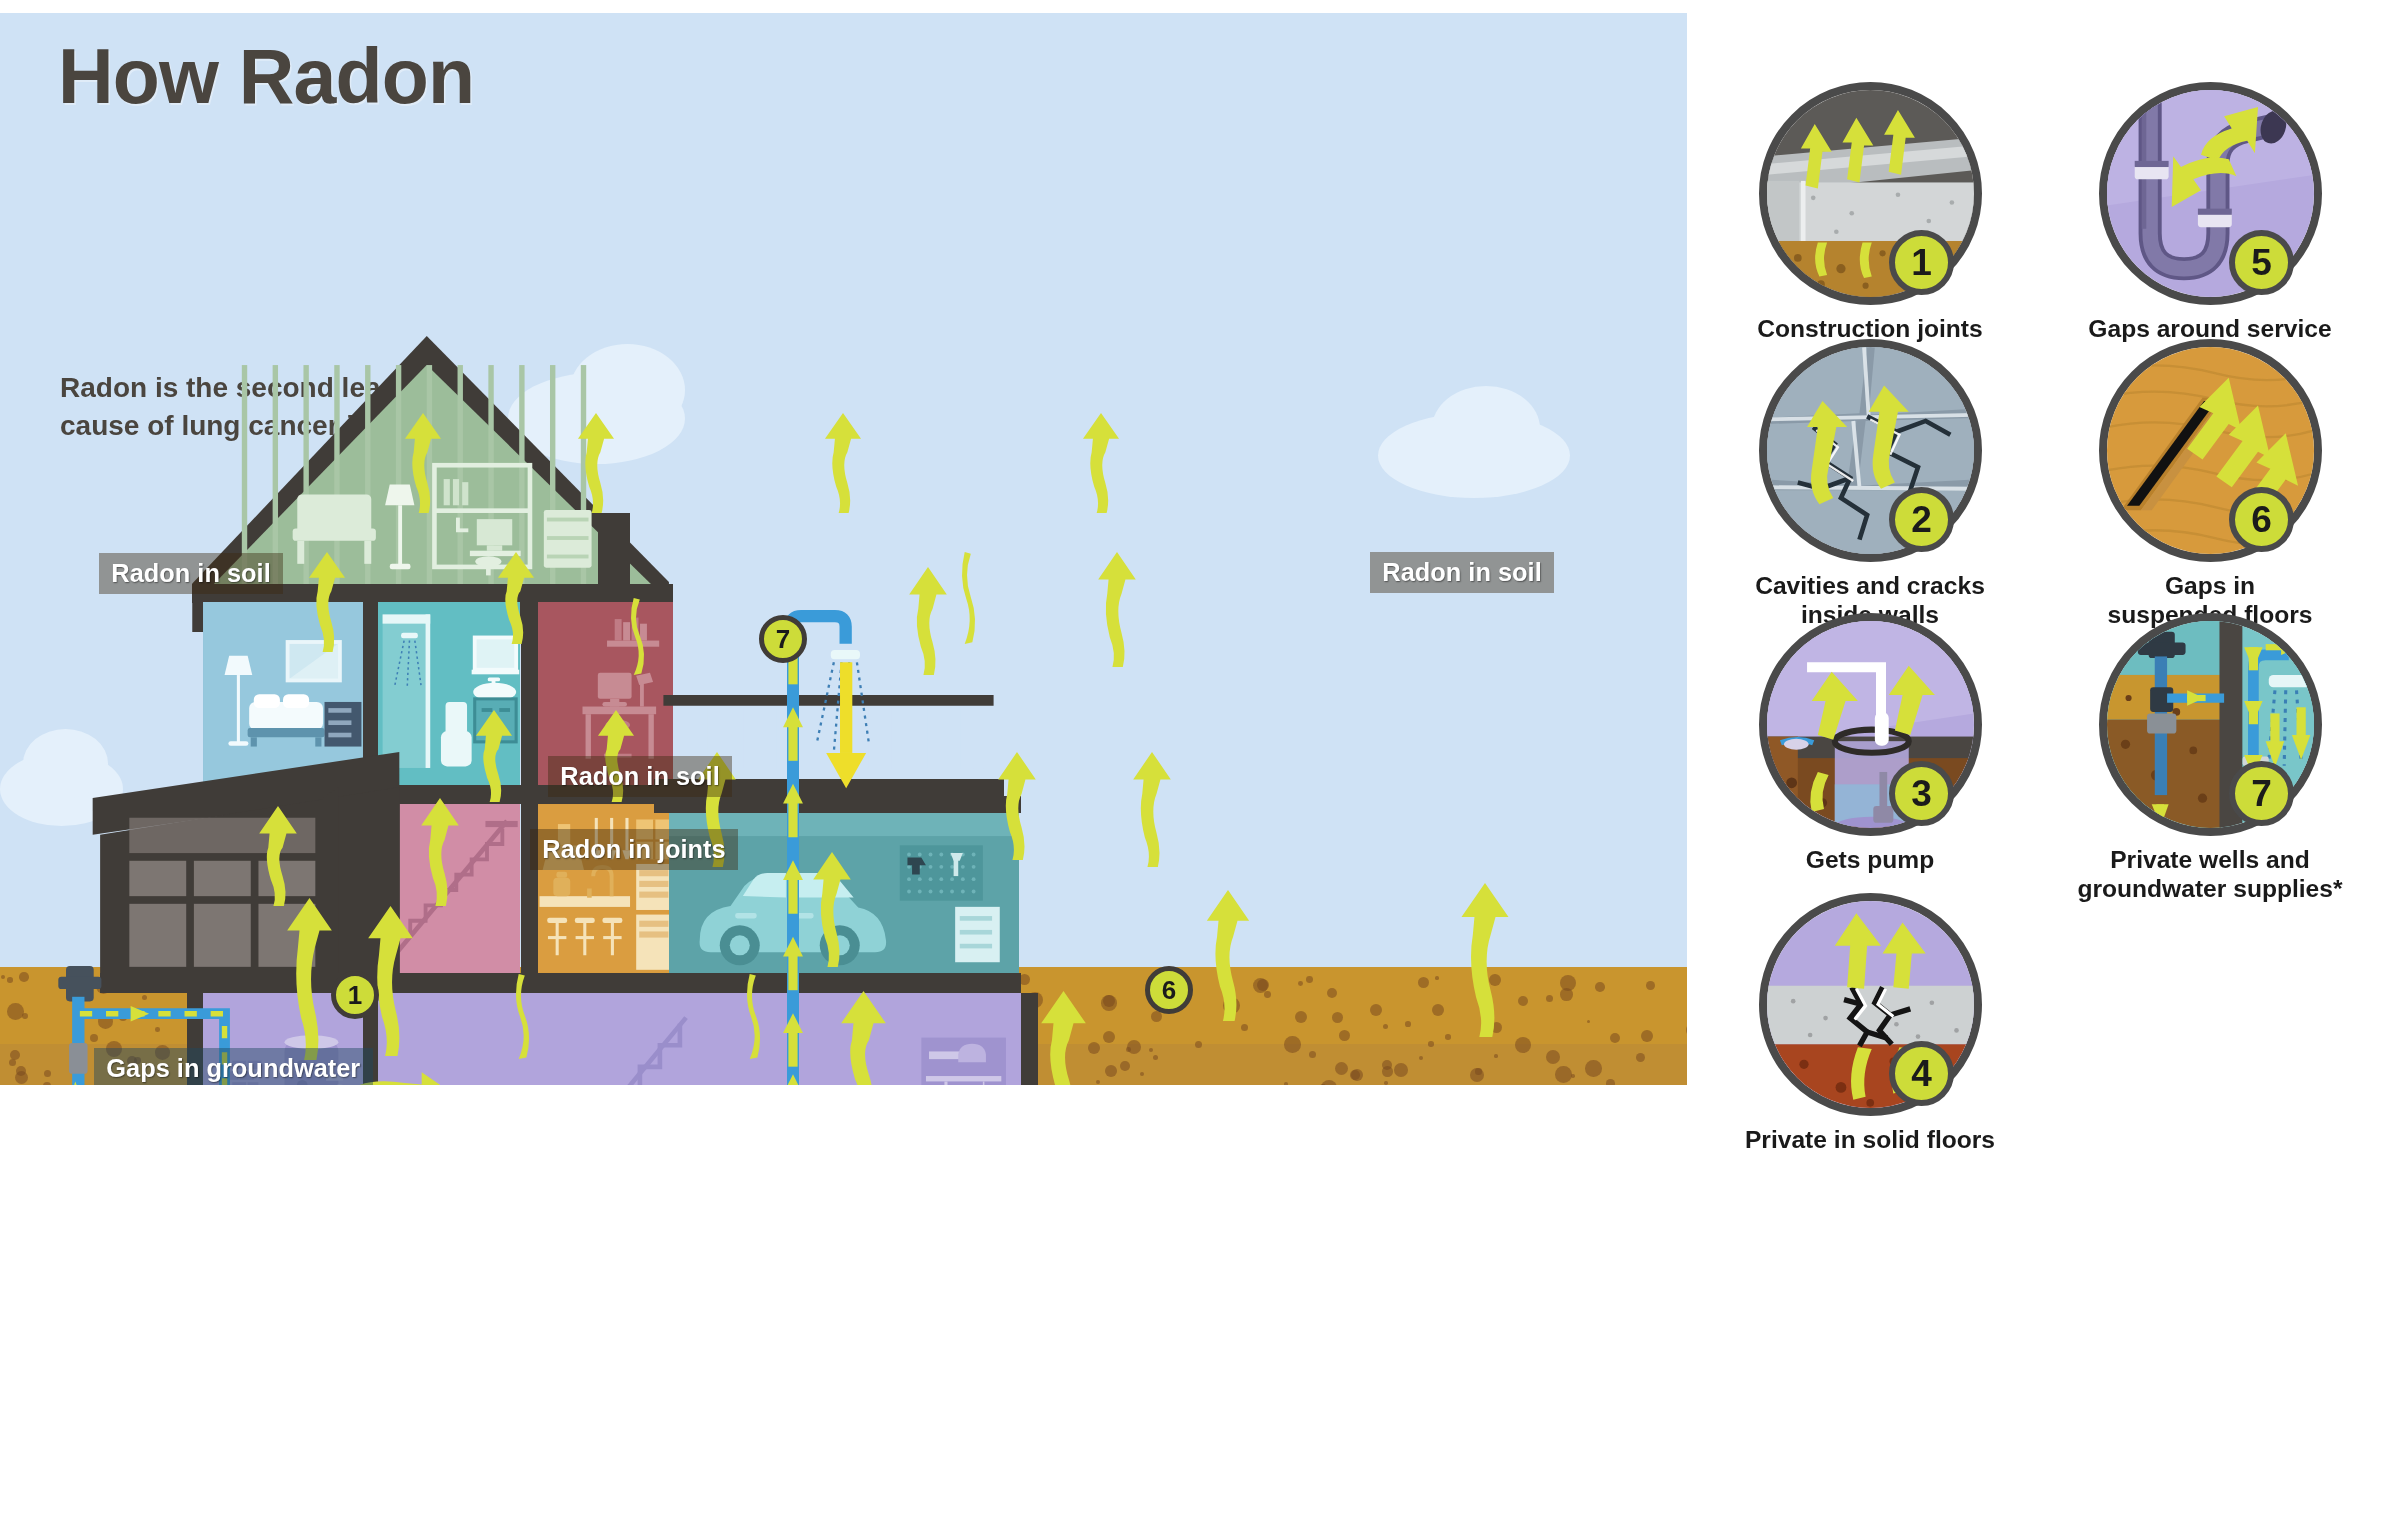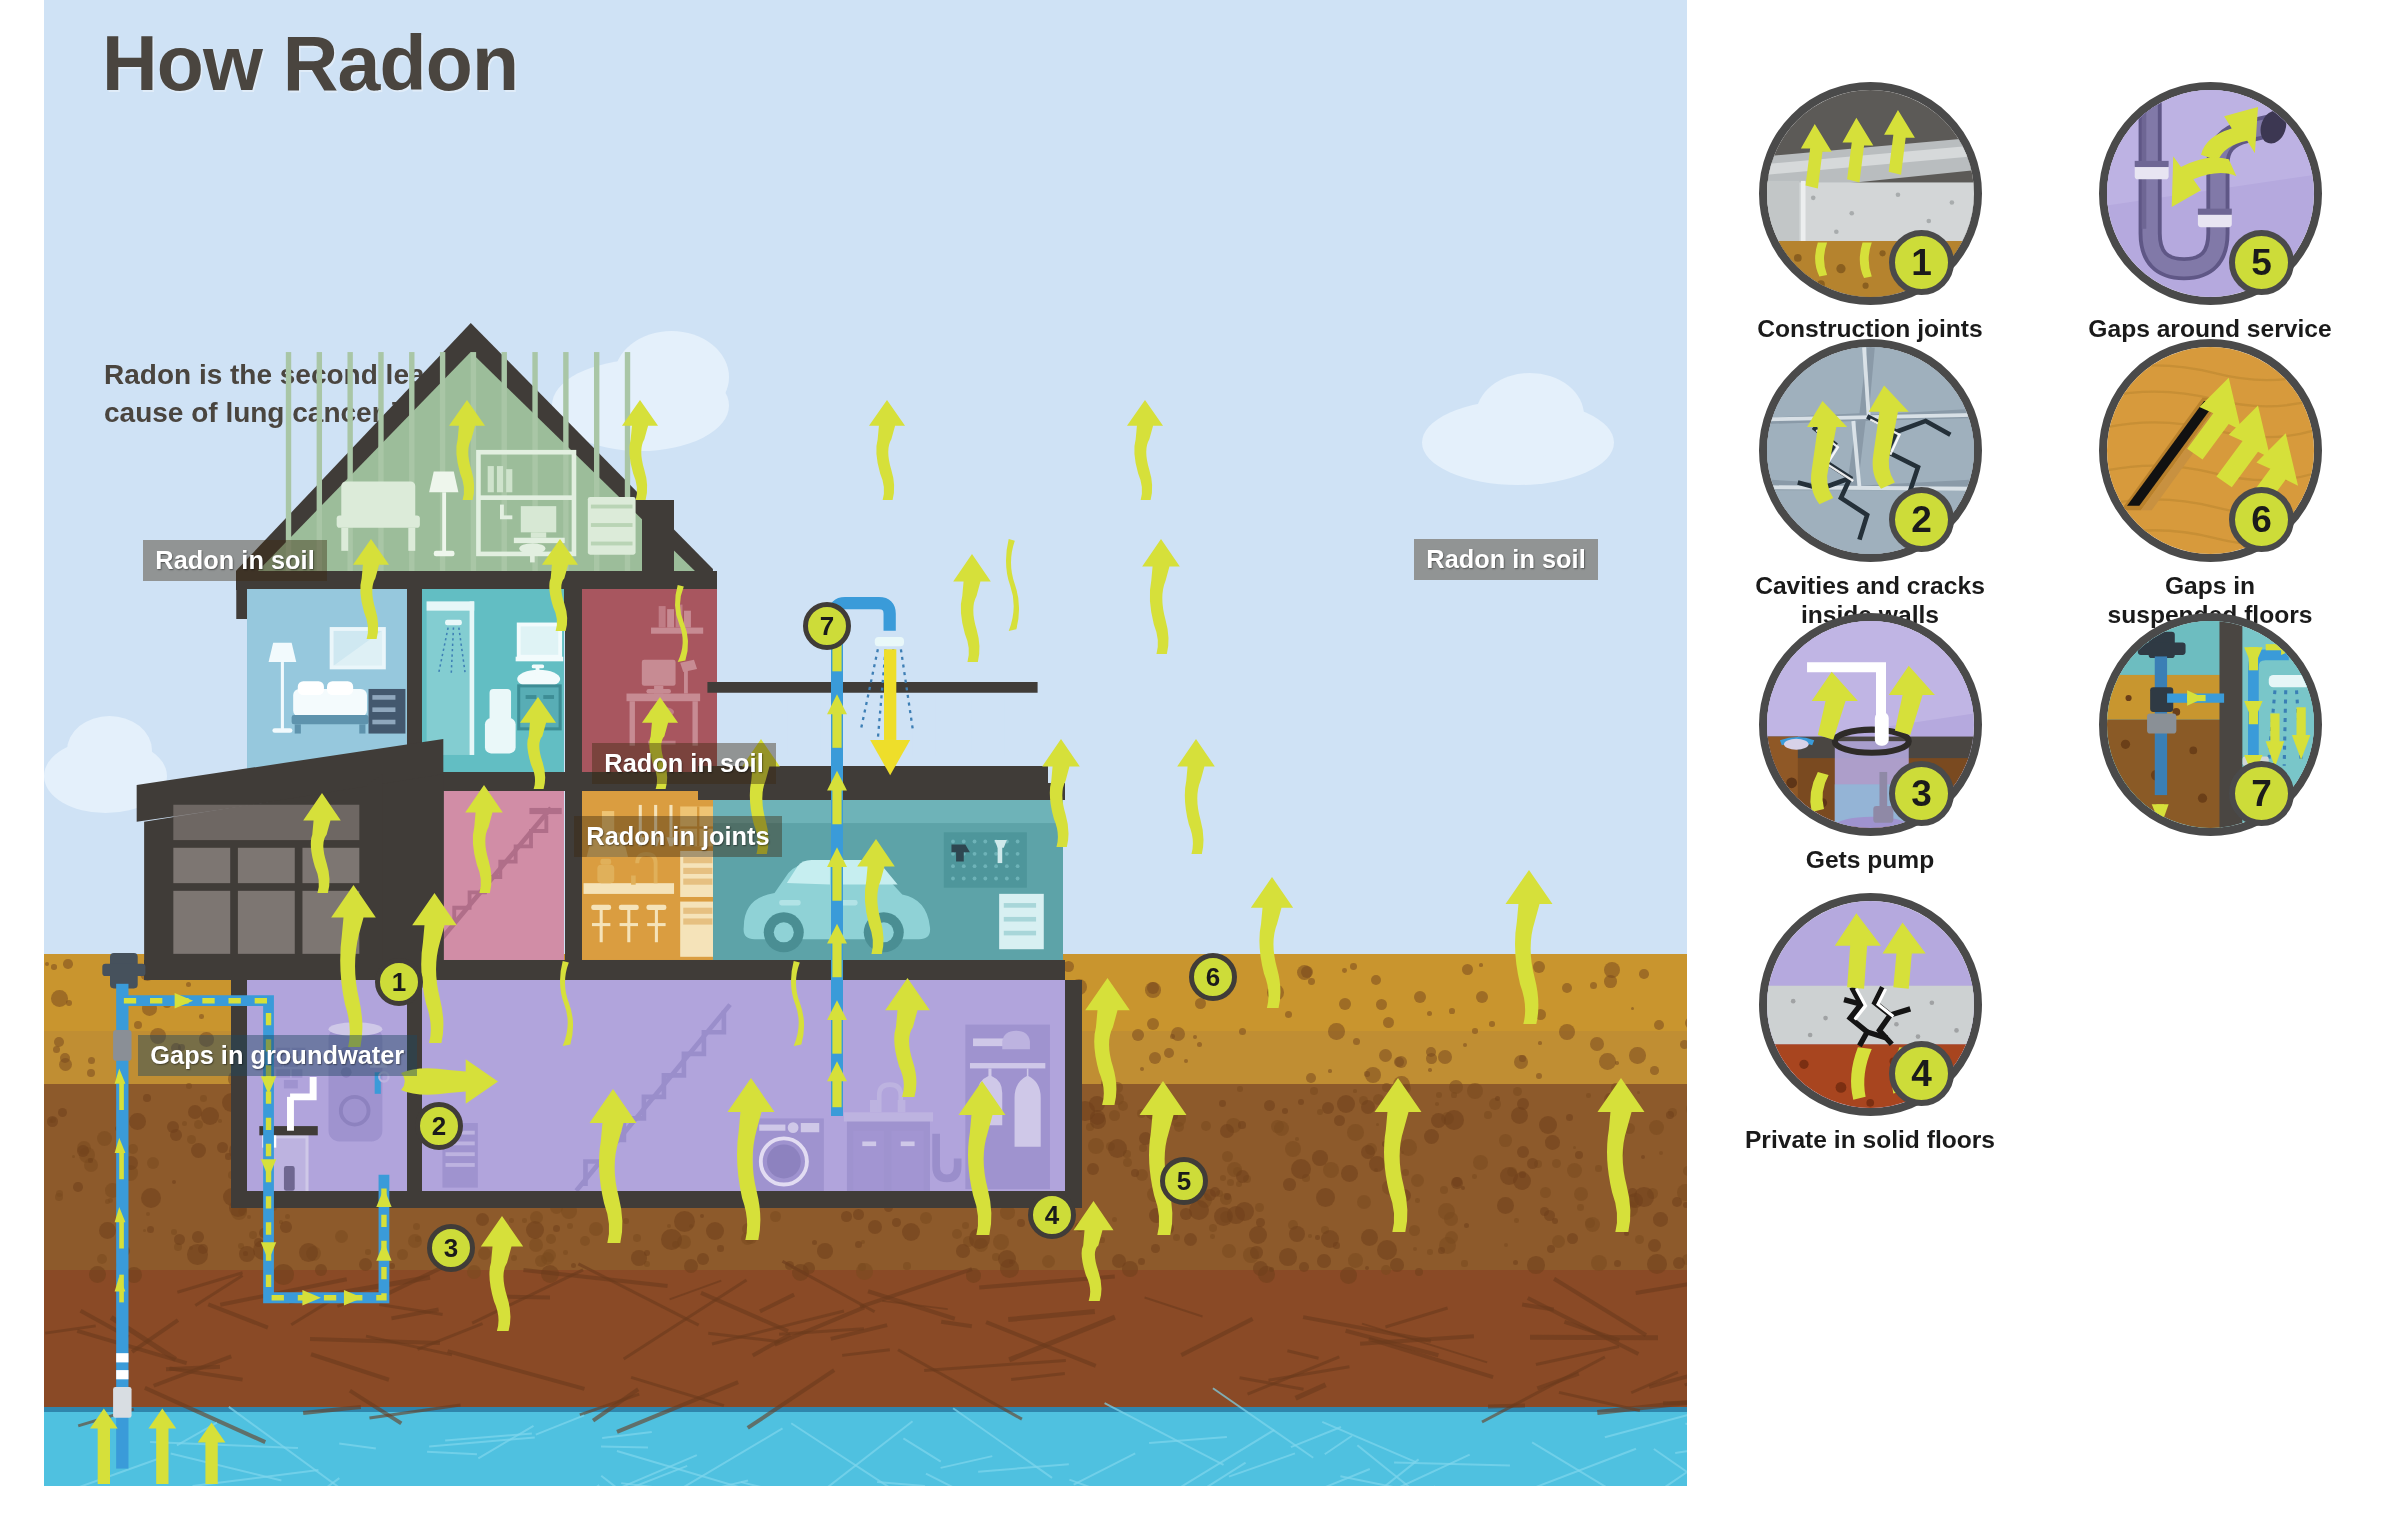--- a/index.html
+++ b/index.html
@@ -2,22 +2,22 @@
 <html style="font-size:12.3px"><head>
 <meta charset="utf-8">
 <style>
   * { box-sizing: border-box; margin: 0; padding: 0; }
   html, body { width: 2401px; height: 1521px; overflow: hidden; background: #ffffff;
     font-family: "Liberation Sans", sans-serif; }
 
   #root { position: relative; width: 2401px; height: 1521px; background: #ffffff; }
 
   
-  #left-panel { position: absolute; left: 0; top: 0; width: 1687px; height: 1486px;
-    background: #cfe2f5; overflow: hidden; margin-left: 44px; }
+  #left-panel { position: absolute; left: 0; top: 13px; width: 1687px; height: 1072px;
+    background: #cfe2f5; overflow: hidden; }
 
   .sky { position:absolute; left:0; top:0; width:1687px; height:954px; background:#cfe2f5; }
 
   .cloud { position: absolute; background: #e4f0fb; border-radius: 50%; }
 
   
   #title { position: absolute; left: 58px; top: 28px; width: 631px; color: #4a453f;
     font-size: 77px; line-height: 0.93; font-weight: bold; letter-spacing: -0.8px;
     font-family: "Liberation Sans", sans-serif; text-shadow: 1.5px 1.5px 0 rgba(255,255,255,.35); }
   #subtitle { position: absolute; left: 60px; top: 356px; width: 431px; color: #4a453f;
@@ -2084,19 +2084,23 @@
                 <rect x="184" y="238" width="12" height="30"></rect>
                 <polygon points="226,44 250,34 226,24"></polygon>
                 <rect x="206" y="30" width="26" height="8"></rect>
                 <polygon points="218,190 206,156 230,156"></polygon>
                 <rect x="212" y="120" width="12" height="40"></rect>
                 <polygon points="252,180 240,148 264,148"></polygon>
                 <rect x="246" y="112" width="12" height="40"></rect>
               </g>
             </svg></div>
           <div class="icon-num" style="left:165px;top:148px;">7</div>
+          <div class="icon-caption">
+            <div>Private wells and</div>
+            <div>groundwater supplies*</div>
+          </div>
         </div>
       </div>
 
   </div>
 
 </div>
 
 
 </body></html>

